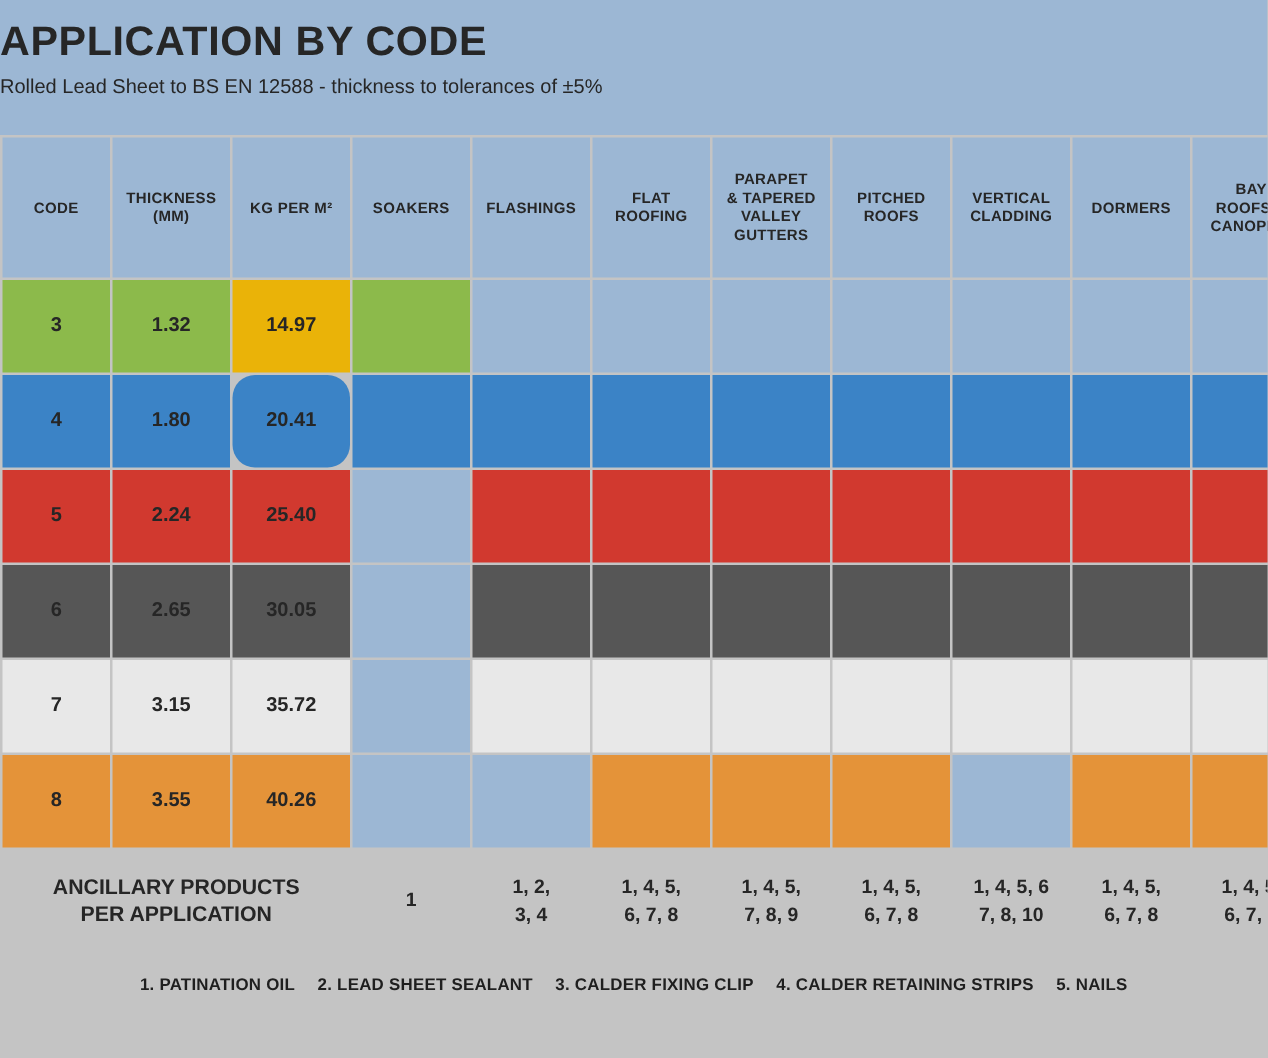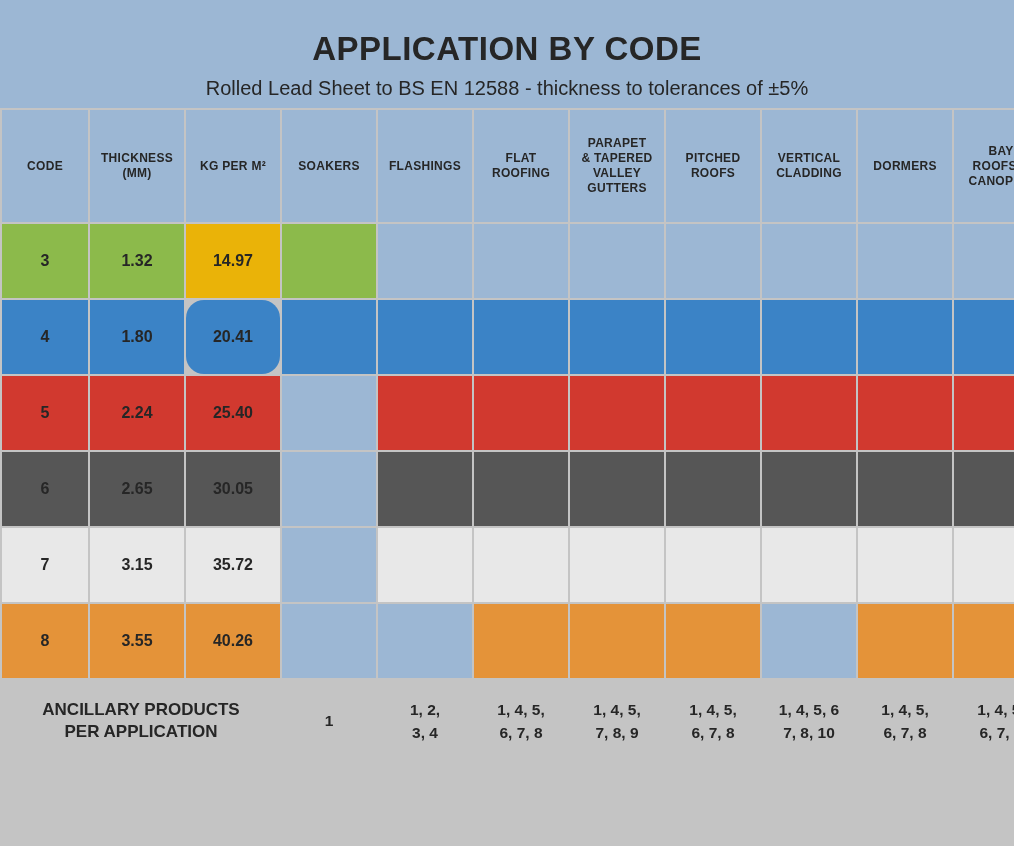--- a/index.html
+++ b/index.html
@@ -17,33 +17,32 @@
     width: 1014px;
     height: 846px;
     position: relative;
     box-sizing: border-box;
   }
 
   
   .banner {
     background: #9cb7d4;
     height: 108px;
-    padding-top: 30px;
+    padding-top: 14px;
     box-sizing: border-box;
-    text-align: center;
   }
   .banner-title {
     font-size: 33px;
     font-weight: bold;
     color: #262626;
     letter-spacing: 0.5px;
     line-height: 1.15;
   }
   .banner-sub {
-    font-size: 20px;
+    font-size: 16px;
     color: #262626;
     margin-top: 8px;
     line-height: 1.2;
   }
 
   
   table.grid {
     border-collapse: separate;
     border-spacing: 2px;
     width: 1014px;
@@ -299,15 +298,16 @@
           </td>
           <td class="anc-val">
             <div>1, 4, 5,</div>
             <div>6, 7, 8</div>
           </td>
         </tr>
       </tbody>
   </table>
 
   <div class="legend">
+    <div class="legend-line" id="legend-line-1"><span class="item">1. PATINATION OIL</span><span class="gap"></span><span class="item">2. LEAD SHEET SEALANT</span><span class="gap"></span><span class="item">3. CALDER FIXING CLIP</span><span class="gap"></span><span class="item">4. CALDER RETAINING STRIPS</span><span class="gap"></span><span class="item">5. NAILS</span></div>
   </div>
 
 </div>
 
 </body></html>

